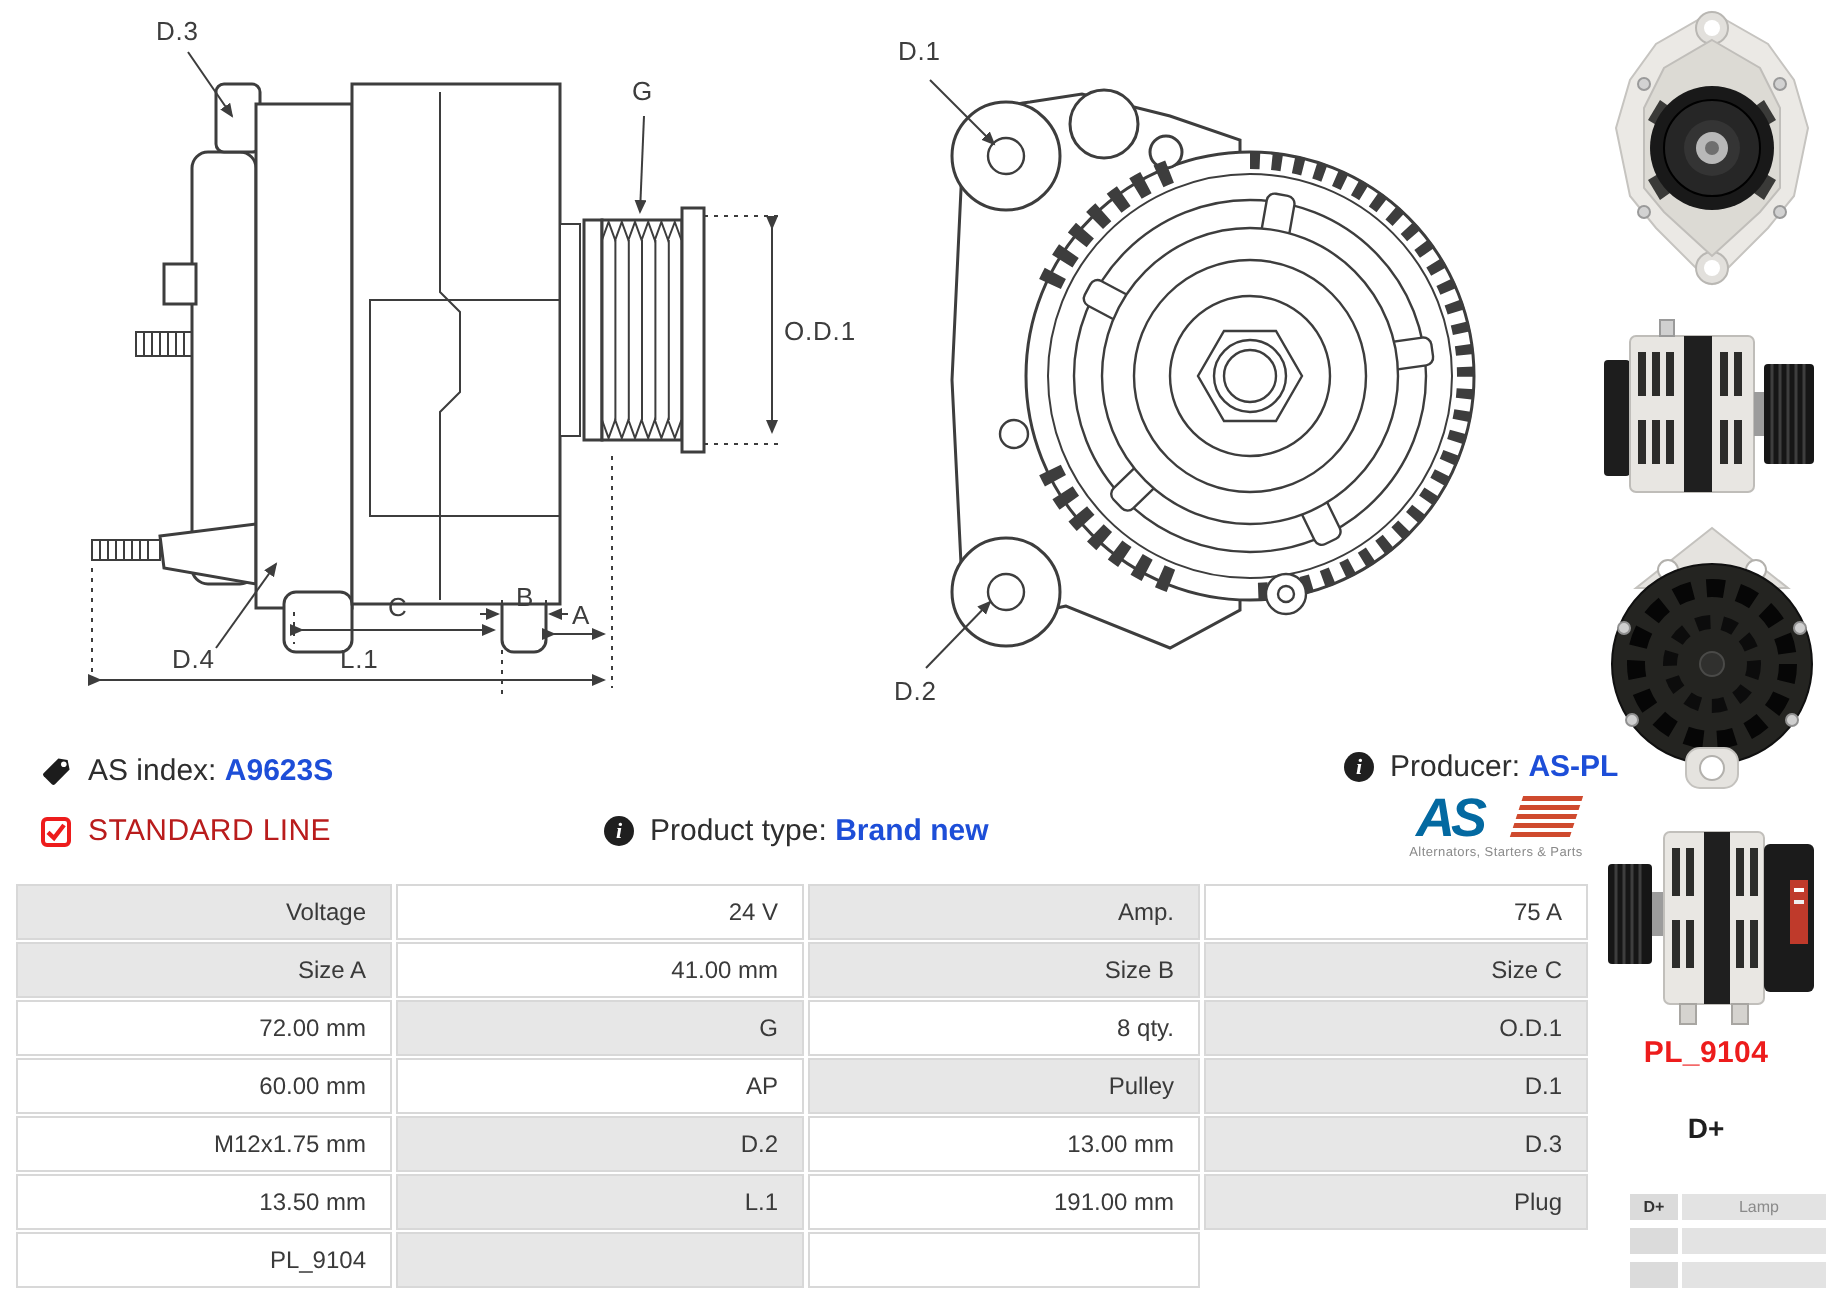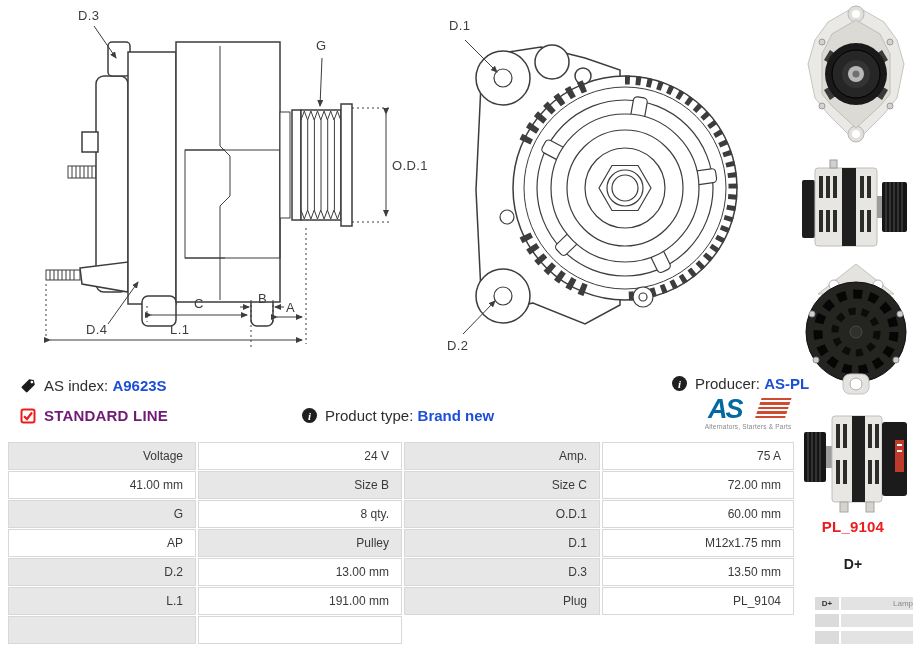--- a/index.html
+++ b/index.html
@@ -4,21 +4,21 @@
 <style>
   html,body{margin:0;padding:0;background:#fff;}
   .sheet{position:relative;width:913px;height:648px;background:#fff;overflow:hidden;
          font-family:"Liberation Sans",sans-serif;color:#3a3a3a;}
   svg text{font-family:"Liberation Sans",sans-serif;fill:#3d3d3d;font-size:13px;letter-spacing:.4px;}
   .abs{position:absolute;}
 
   
   .info-item{position:absolute;display:flex;align-items:center;gap:8px;font-size:15px;color:#2e2e2e;white-space:nowrap;}
   .info-item b{font-weight:700;color:#1d4ed8;}
-  .std-line{color:#701a75;font-weight:700;letter-spacing:.2px;}
+  .std-line{color:#b91c1c;font-weight:400;letter-spacing:.2px;}
   .ico{display:inline-flex;align-items:center;justify-content:center;flex:0 0 auto;}
   .info-circ{width:15px;height:15px;border-radius:50%;background:#1f1f1f;color:#fff;}
   .info-circ::before{content:"i";font-size:11px;font-weight:700;font-style:italic;font-family:"Liberation Serif",serif;}
 
   
   .as-logo{position:absolute;left:700px;top:398px;width:96px;height:36px;}
   .as-logo .word{position:absolute;left:8px;top:-4px;font-style:italic;font-weight:700;font-size:27px;
                  color:#0369a1;letter-spacing:-2px;}
   .as-logo .stripes{position:absolute;left:58px;top:0px;width:30px;height:22px;transform:skewX(-18deg);
                     background:repeating-linear-gradient(#cf4a2e 0 2.5px,#fff 2.5px 4.5px);}
@@ -34,21 +34,21 @@
 
   
   .plug-code{position:absolute;left:793px;top:518px;width:120px;text-align:center;
              color:#ed1c1c;font-weight:700;font-size:15px;letter-spacing:.2px;}
   .terminal{position:absolute;left:793px;top:556px;width:120px;text-align:center;
             color:#1f1f1f;font-weight:700;font-size:14px;}
   .mini-table{position:absolute;left:815px;top:597px;width:98px;display:grid;
               grid-template-columns:24px 72px;column-gap:2px;row-gap:4px;}
   .mini-table .mcell{height:13px;line-height:13px;background:#e3e3e3;font-size:8px;overflow:hidden;}
   .mini-table .mpin{background:#dbdbdb;font-weight:700;color:#333;text-align:center;}
-  .mini-table .mfunc{color:#8a8a8a;padding-left:5px;text-align:right;}
+  .mini-table .mfunc{color:#8a8a8a;padding-left:5px;text-align:center;}
 
   .photo{position:absolute;left:800px;width:113px;}
 </style>
 </head>
 <body>
 
 <div class="sheet">
 
   <svg class="abs" style="left:30px;top:0px" width="420" height="365" viewBox="0 0 420 365">
     <defs>
@@ -319,20 +319,21 @@
     <span class="stripes"></span>
     <span class="tagline">Alternators, Starters &amp; Parts</span>
   </div>
 
   <div class="spec">
     <div class="cell lab">Voltage</div>
     <div class="cell val">24 V</div>
     <div class="cell lab">Amp.</div>
     <div class="cell val">75 A</div>
 
+    <div class="cell lab">Size A</div>
     <div class="cell val">41.00 mm</div>
     <div class="cell lab">Size B</div>
 
     <div class="cell lab">Size C</div>
     <div class="cell val">72.00 mm</div>
     <div class="cell lab">G</div>
     <div class="cell val">8 qty.</div>
 
     <div class="cell lab">O.D.1</div>
     <div class="cell val">60.00 mm</div>

